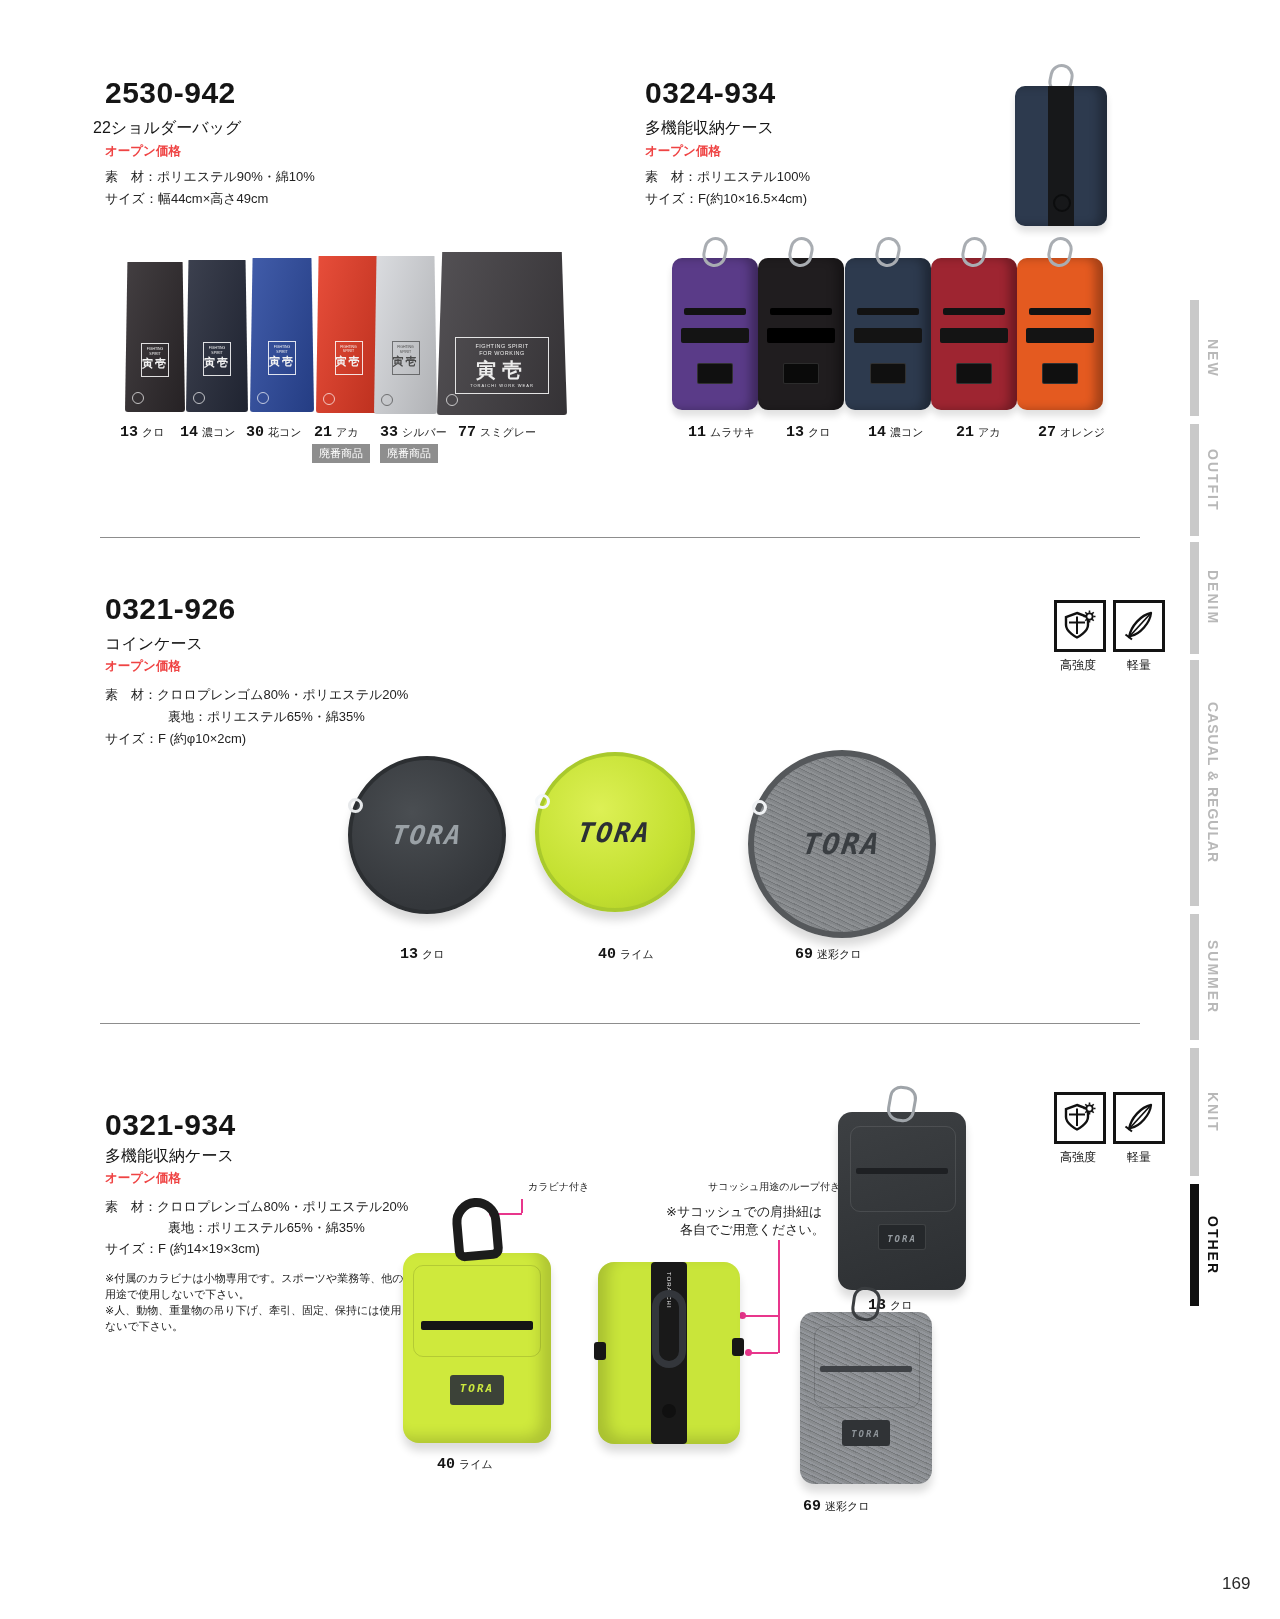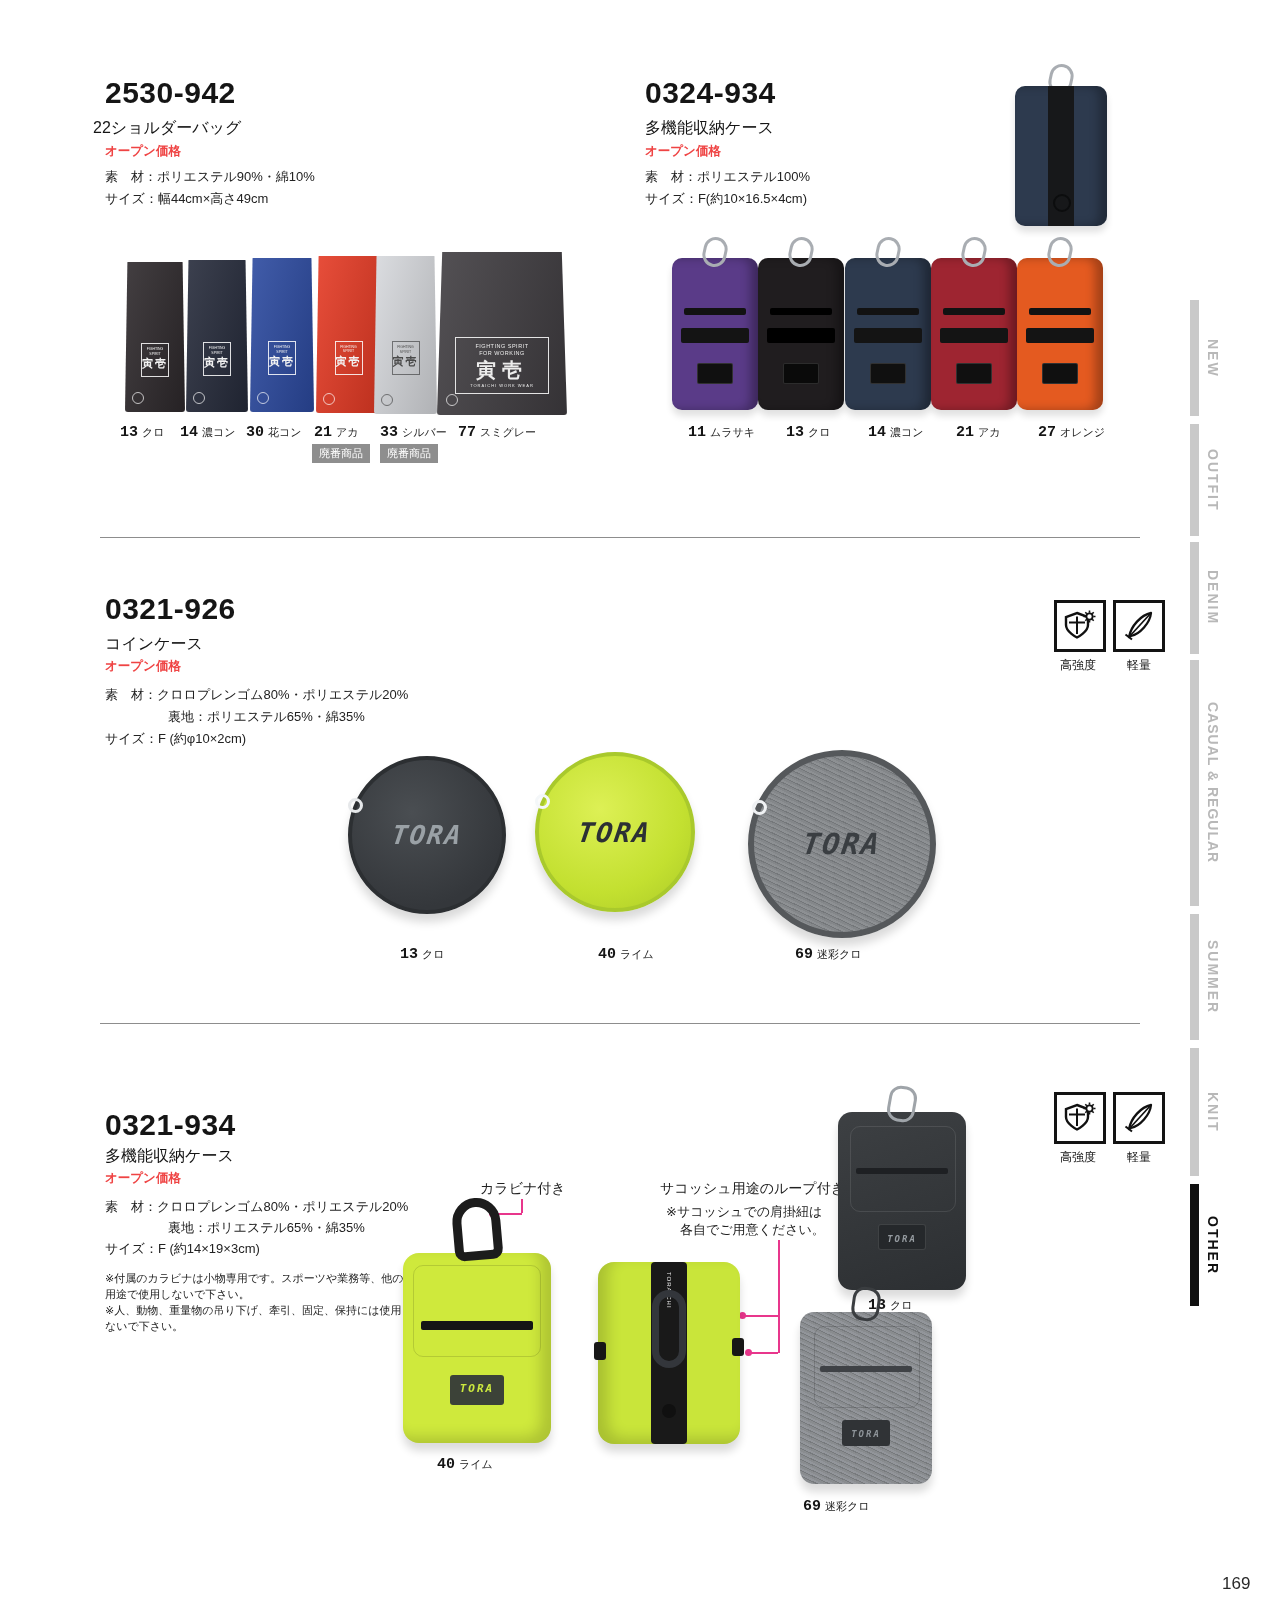--- a/index.html
+++ b/index.html
@@ -43,21 +43,21 @@
   .bar-thin{position:absolute;left:14%;width:72%;height:7px;background:#121212;border-radius:2px;}
   .bar-wide{position:absolute;left:11%;width:78%;height:15px;background:#141414;border-radius:2px;}
   .patch{position:absolute;left:50%;transform:translateX(-50%);background:#101010;border-radius:2px;
          border:1px solid rgba(255,255,255,.14);}
   
   .coin{border-radius:50%;box-shadow:0 8px 10px rgba(0,0,0,.15);display:flex;align-items:center;justify-content:center;}
   .ziploop{position:absolute;width:15px;height:15px;border-radius:50%;border:3px solid #e6e8ea;box-sizing:border-box;}
   .tora{font-weight:bold;font-style:italic;letter-spacing:2px;transform:skewX(-8deg);
         font-family:"DejaVu Sans Mono","Liberation Mono",monospace;}
   
-  .anno{font-size:14px;color:#222;white-space:nowrap;}
+  .anno{font-size:10px;color:#222;white-space:nowrap;margin-left:48px;}
   .anno-s{font-size:13px;color:#222;white-space:nowrap;}
   .pline{position:absolute;background:#e8368c;}
   .pdot{position:absolute;width:7px;height:7px;border-radius:50%;background:#e8368c;}
   
   .side-tab{position:absolute;left:1190px;display:flex;}
   .side-ind{width:9px;background:#c9c9c9;}
   .side-label{writing-mode:vertical-lr;font-size:14px;font-weight:bold;color:#b8b8b8;
               letter-spacing:2px;margin-left:6px;align-self:center;white-space:nowrap;}
   .side-tab.active .side-ind{background:#101010;}
   .side-tab.active .side-label{color:#101010;}

